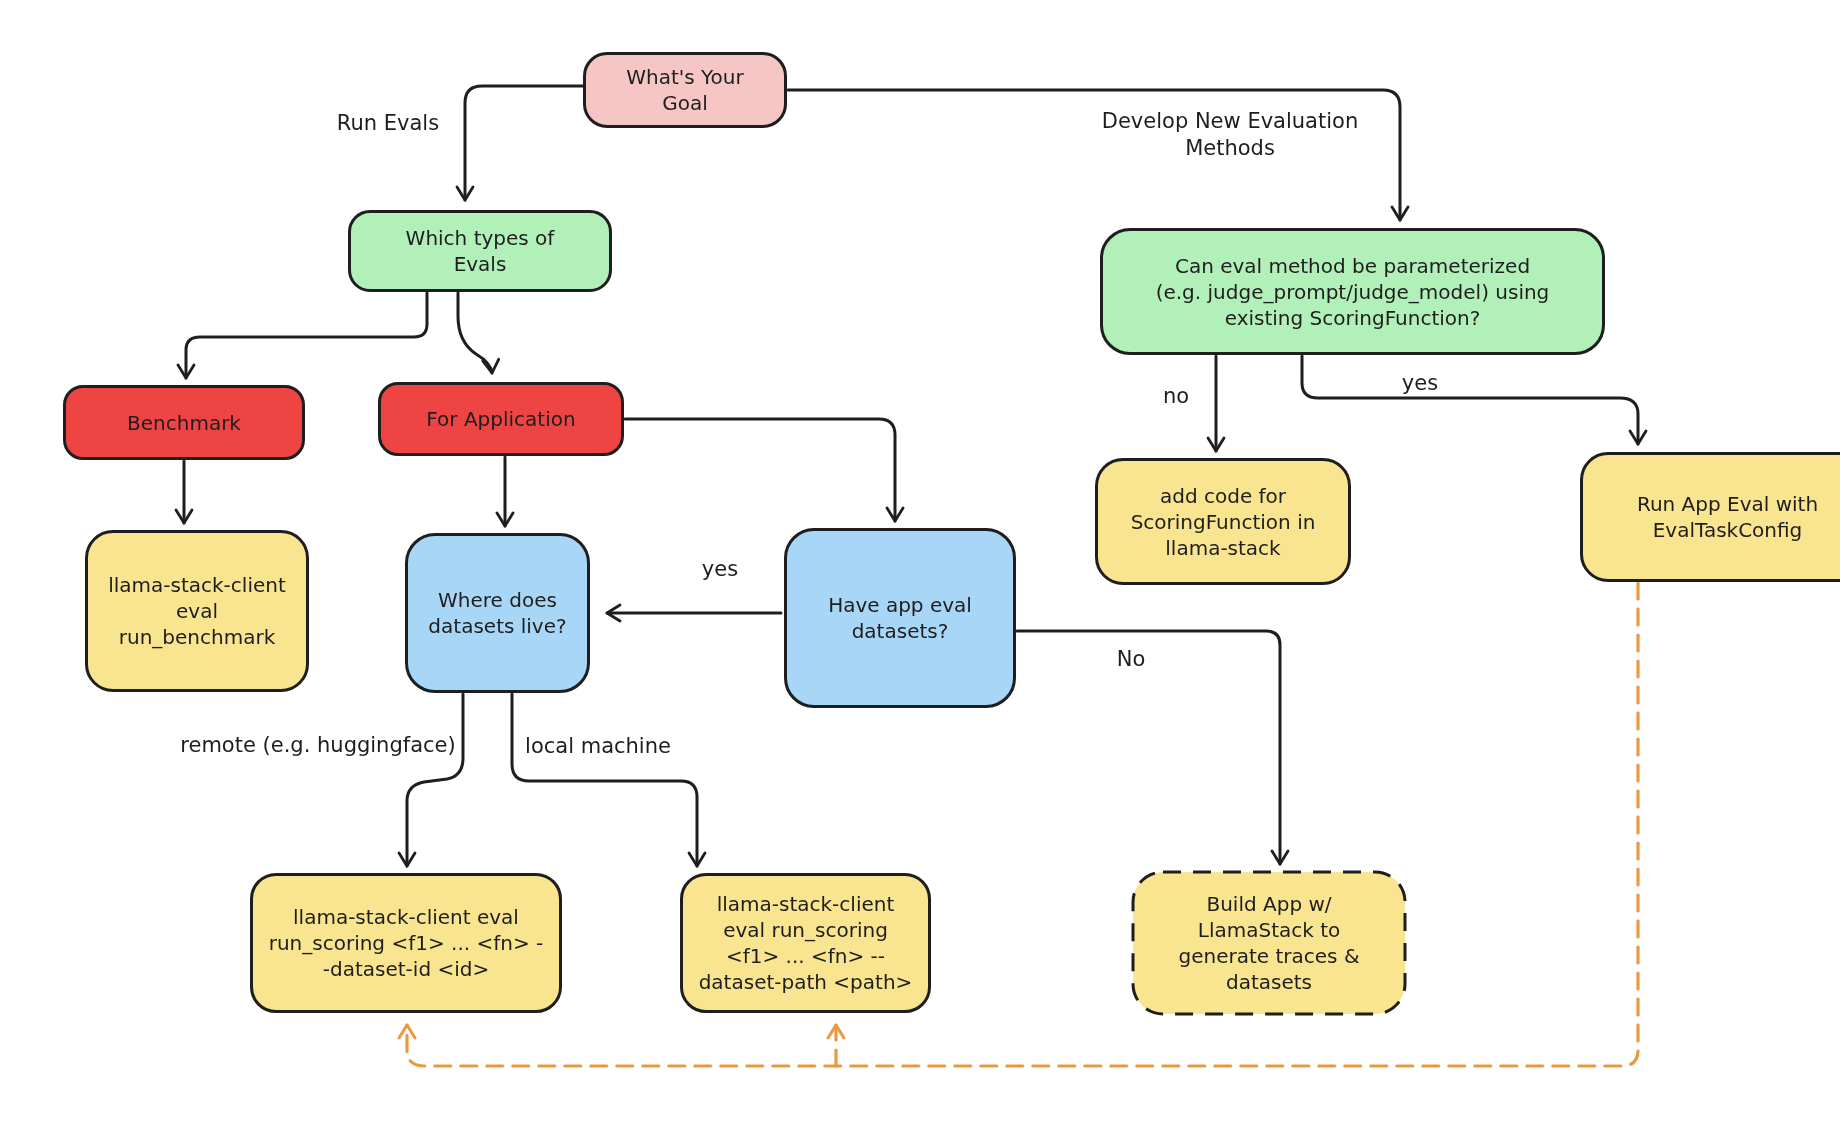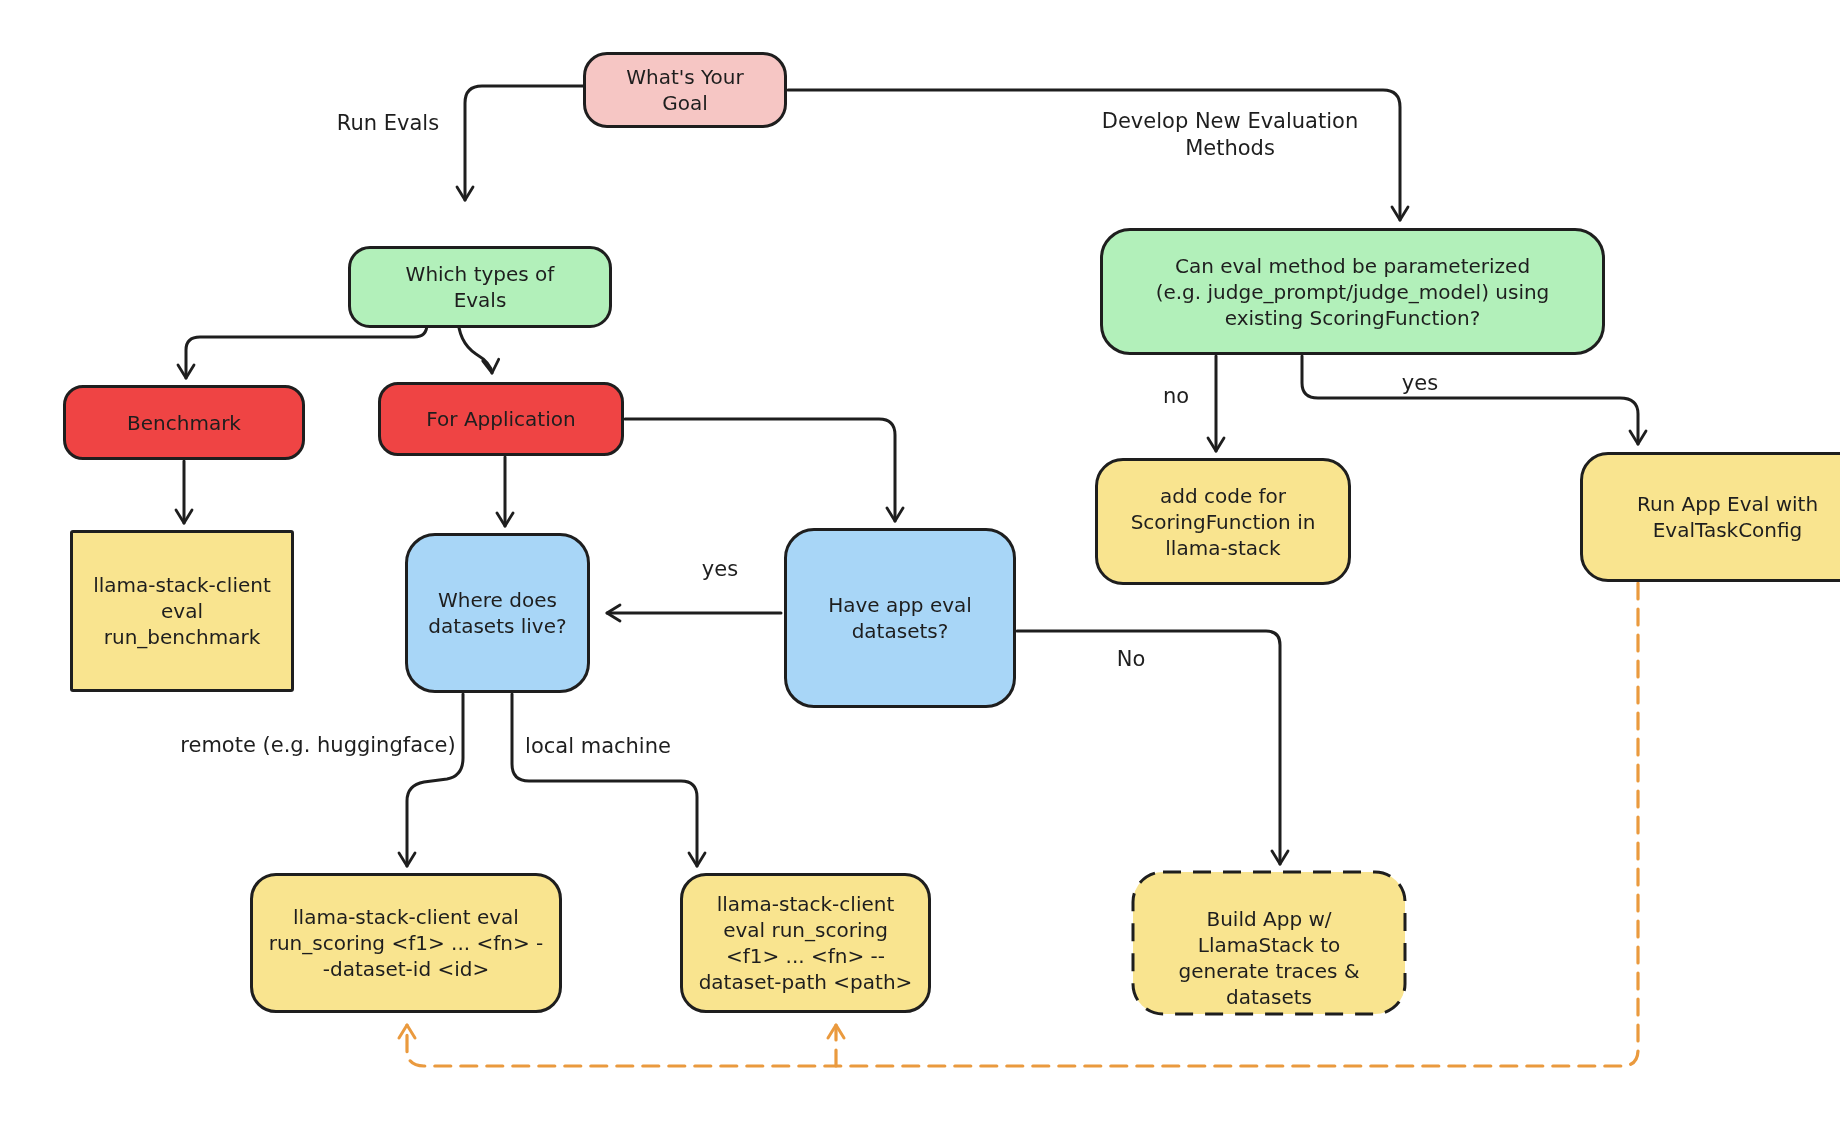--- a/index.html
+++ b/index.html
@@ -72,21 +72,21 @@
     <g fill="none" stroke="#ea9a3e" stroke-width="3.2" stroke-linecap="round" stroke-linejoin="round" stroke-dasharray="16 10">
       <path d="M 1638 583 L 1638 1050 Q 1638 1066 1622 1066 L 424 1066 Q 407 1066 407 1050 L 407 1025" marker-end="url(#ah-orange)"></path>
       <path d="M 836 1066 L 836 1025" marker-end="url(#ah-orange)"></path>
     </g>
   </svg>
 
   <div class="node pink" style="left:583px;top:52px;width:204px;height:76px;border-radius:24px;padding:0 20px;">
     <span>What's Your Goal</span>
   </div>
 
-  <div class="node green" style="left:348px;top:210px;width:264px;height:82px;border-radius:22px;padding:0 46px;margin-top:36px;">
+  <div class="node green" style="left:348px;top:210px;width:264px;height:82px;border-radius:22px;padding:0 46px;">
     <span>Which types of Evals</span>
   </div>
 
   <div class="node green" style="left:1100px;top:228px;width:505px;height:127px;border-radius:30px;padding:0 52px;">
     <span>Can eval method be parameterized (e.g. judge_prompt/judge_model) using existing ScoringFunction?</span>
   </div>
 
   <div class="node white" style="left:63px;top:385px;width:242px;height:75px;border-radius:20px;">
     <span>Benchmark</span>
   </div>
@@ -96,41 +96,41 @@
   </div>
 
   <div class="node yellow" style="left:1095px;top:458px;width:256px;height:127px;border-radius:28px;padding:8px 26px;">
     <span>add code for ScoringFunction in llama-stack</span>
   </div>
 
   <div class="node yellow" style="left:1580px;top:452px;width:295px;height:130px;border-radius:28px;padding:0 26px;">
     <span>Run App Eval with EvalTaskConfig</span>
   </div>
 
-  <div class="node yellow" style="left:70px;top:530px;width:224px;height:162px;border-radius:3px;padding:16px 8px;">
+  <div class="node yellow" style="left:85px;top:530px;width:224px;height:162px;border-radius:28px;padding:16px 8px;">
     <span>llama-stack-client eval run_benchmark</span>
   </div>
 
   <div class="node blue" style="left:405px;top:533px;width:185px;height:160px;border-radius:30px;padding:12px 8px;">
     <span>Where does datasets live?</span>
   </div>
 
   <div class="node blue" style="left:784px;top:528px;width:232px;height:180px;border-radius:30px;padding:0 12px;">
     <span>Have app eval datasets?</span>
   </div>
 
   <div class="node yellow" style="left:250px;top:873px;width:312px;height:140px;border-radius:26px;padding:0 14px;">
     <span>llama-stack-client eval run_scoring &lt;f1&gt; ... &lt;fn&gt; --dataset-id &lt;id&gt;</span>
   </div>
 
   <div class="node yellow" style="left:680px;top:873px;width:251px;height:140px;border-radius:26px;padding:0 14px;">
     <span>llama-stack-client eval run_scoring &lt;f1&gt; ... &lt;fn&gt; --dataset-path &lt;path&gt;</span>
   </div>
 
-  <div class="node plain" style="left:1133px;top:872px;width:272px;height:142px;border-radius:30px;padding:0 38px;margin-top:15px;">
+  <div class="node plain" style="left:1133px;top:872px;width:272px;height:142px;border-radius:30px;padding:0 38px;">
     <span>Build App w/ LlamaStack to generate traces &amp; datasets</span>
   </div>
 
   <div class="elabel" style="left:318px;top:110px;width:140px;">Run Evals</div>
 
   <div class="elabel" style="left:1080px;top:108px;width:300px;">Develop New Evaluation Methods</div>
 
   <div class="elabel" style="left:1150px;top:383px;width:52px;">no</div>
 
   <div class="elabel" style="left:1390px;top:370px;width:60px;">yes</div>

